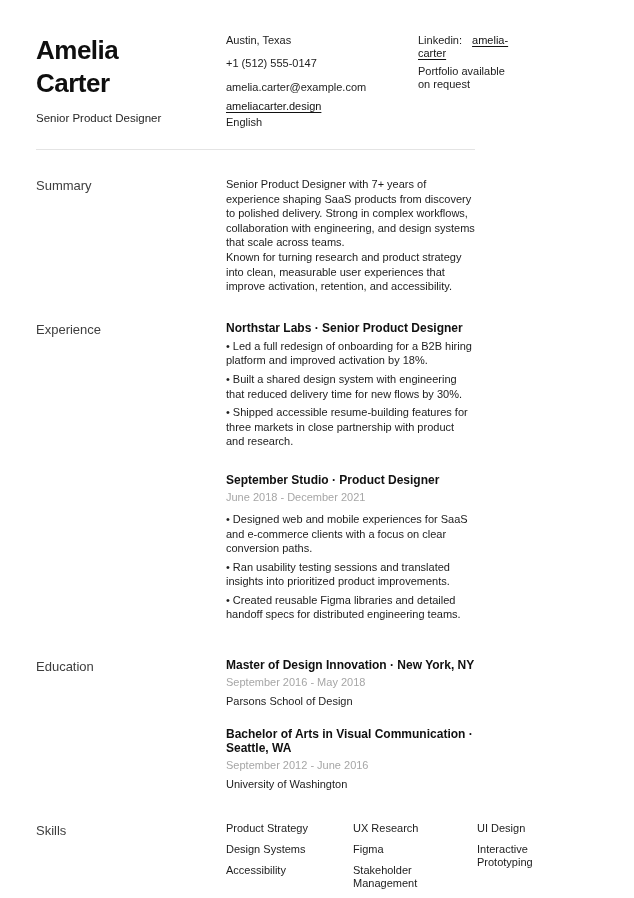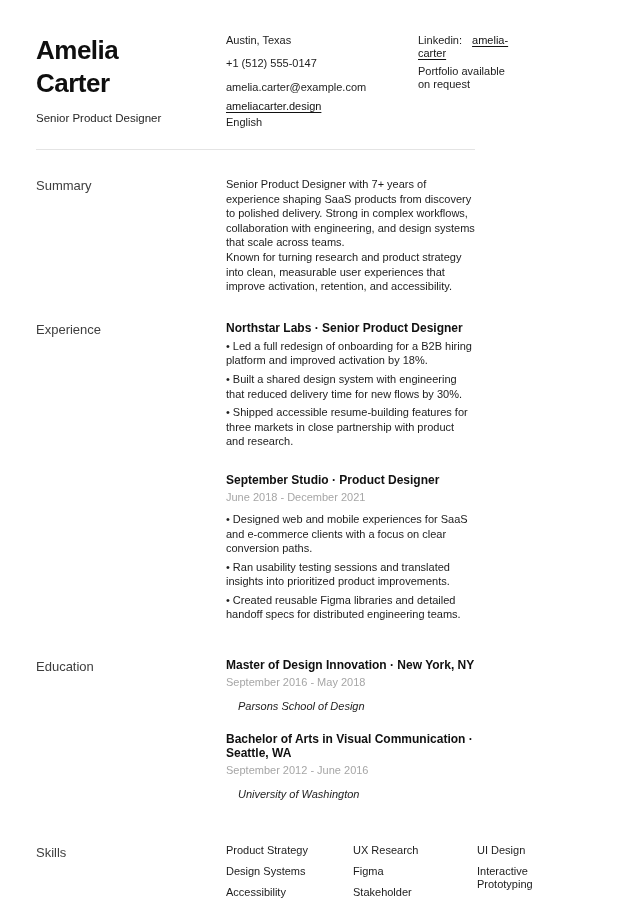--- a/index.html
+++ b/index.html
@@ -39,21 +39,21 @@
   .body { margin:0; font-size:11px; line-height:14.6px; color:#1c1c1c; }
 
   .job-title, .degree-title { margin:0 0 4px; font-size:12px; font-weight:700; color:#101010; }
   .dates { margin:0 0 9px; font-size:11px; color:#a6a6a6; }
   .bullet { margin:0 0 4px; font-size:11px; line-height:14.6px; }
   .bullet .b { margin-right:3px; }
   .job + .job { margin-top:24px; }
 
   .degree .dates { margin-bottom:7px; }
   .degree + .degree { margin-top:20px; }
-  .school { margin:12px; font-size:11px;font-style:italic; }
+  .school { margin:0; font-size:11px; }
 
   .skills-grid { display:grid; grid-template-columns:127px 124px 1fr; }
   .skills-grid p { margin:0 0 8px; font-size:11px; line-height:13px; }
 
   .lang-grid { display:grid; grid-template-columns:127px 1fr; }
   .lang-name { margin:0 0 7px; font-size:12px; font-weight:700; color:#7f1d1d; }
   .lang-level { margin:0; font-size:11px; }
 </style>
 </head>
 <body>

